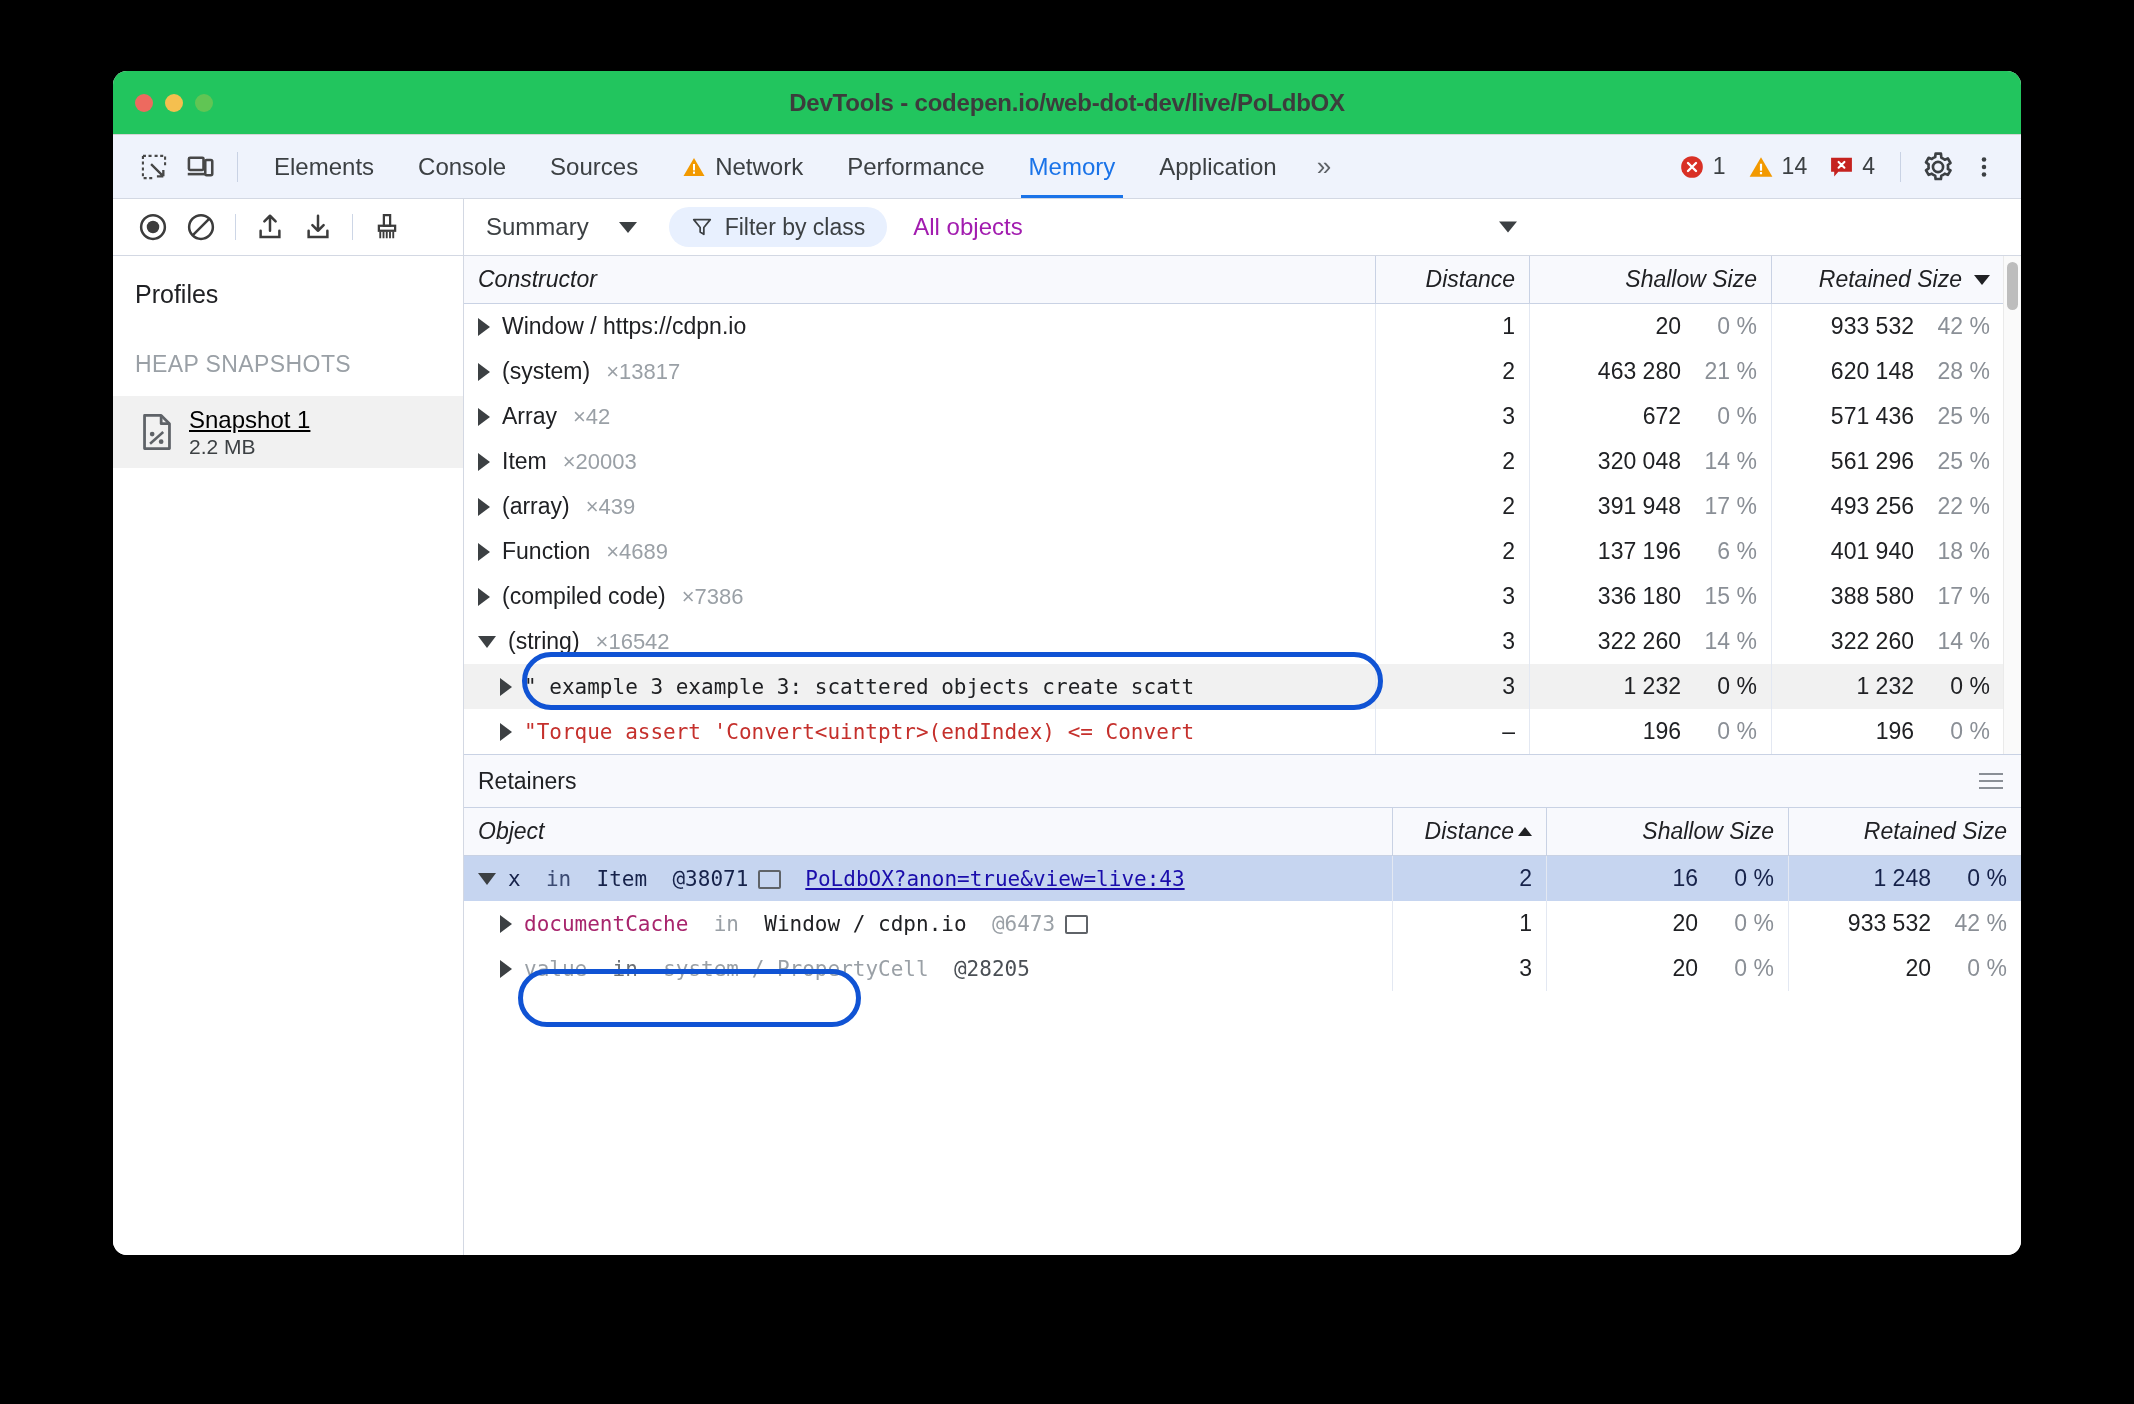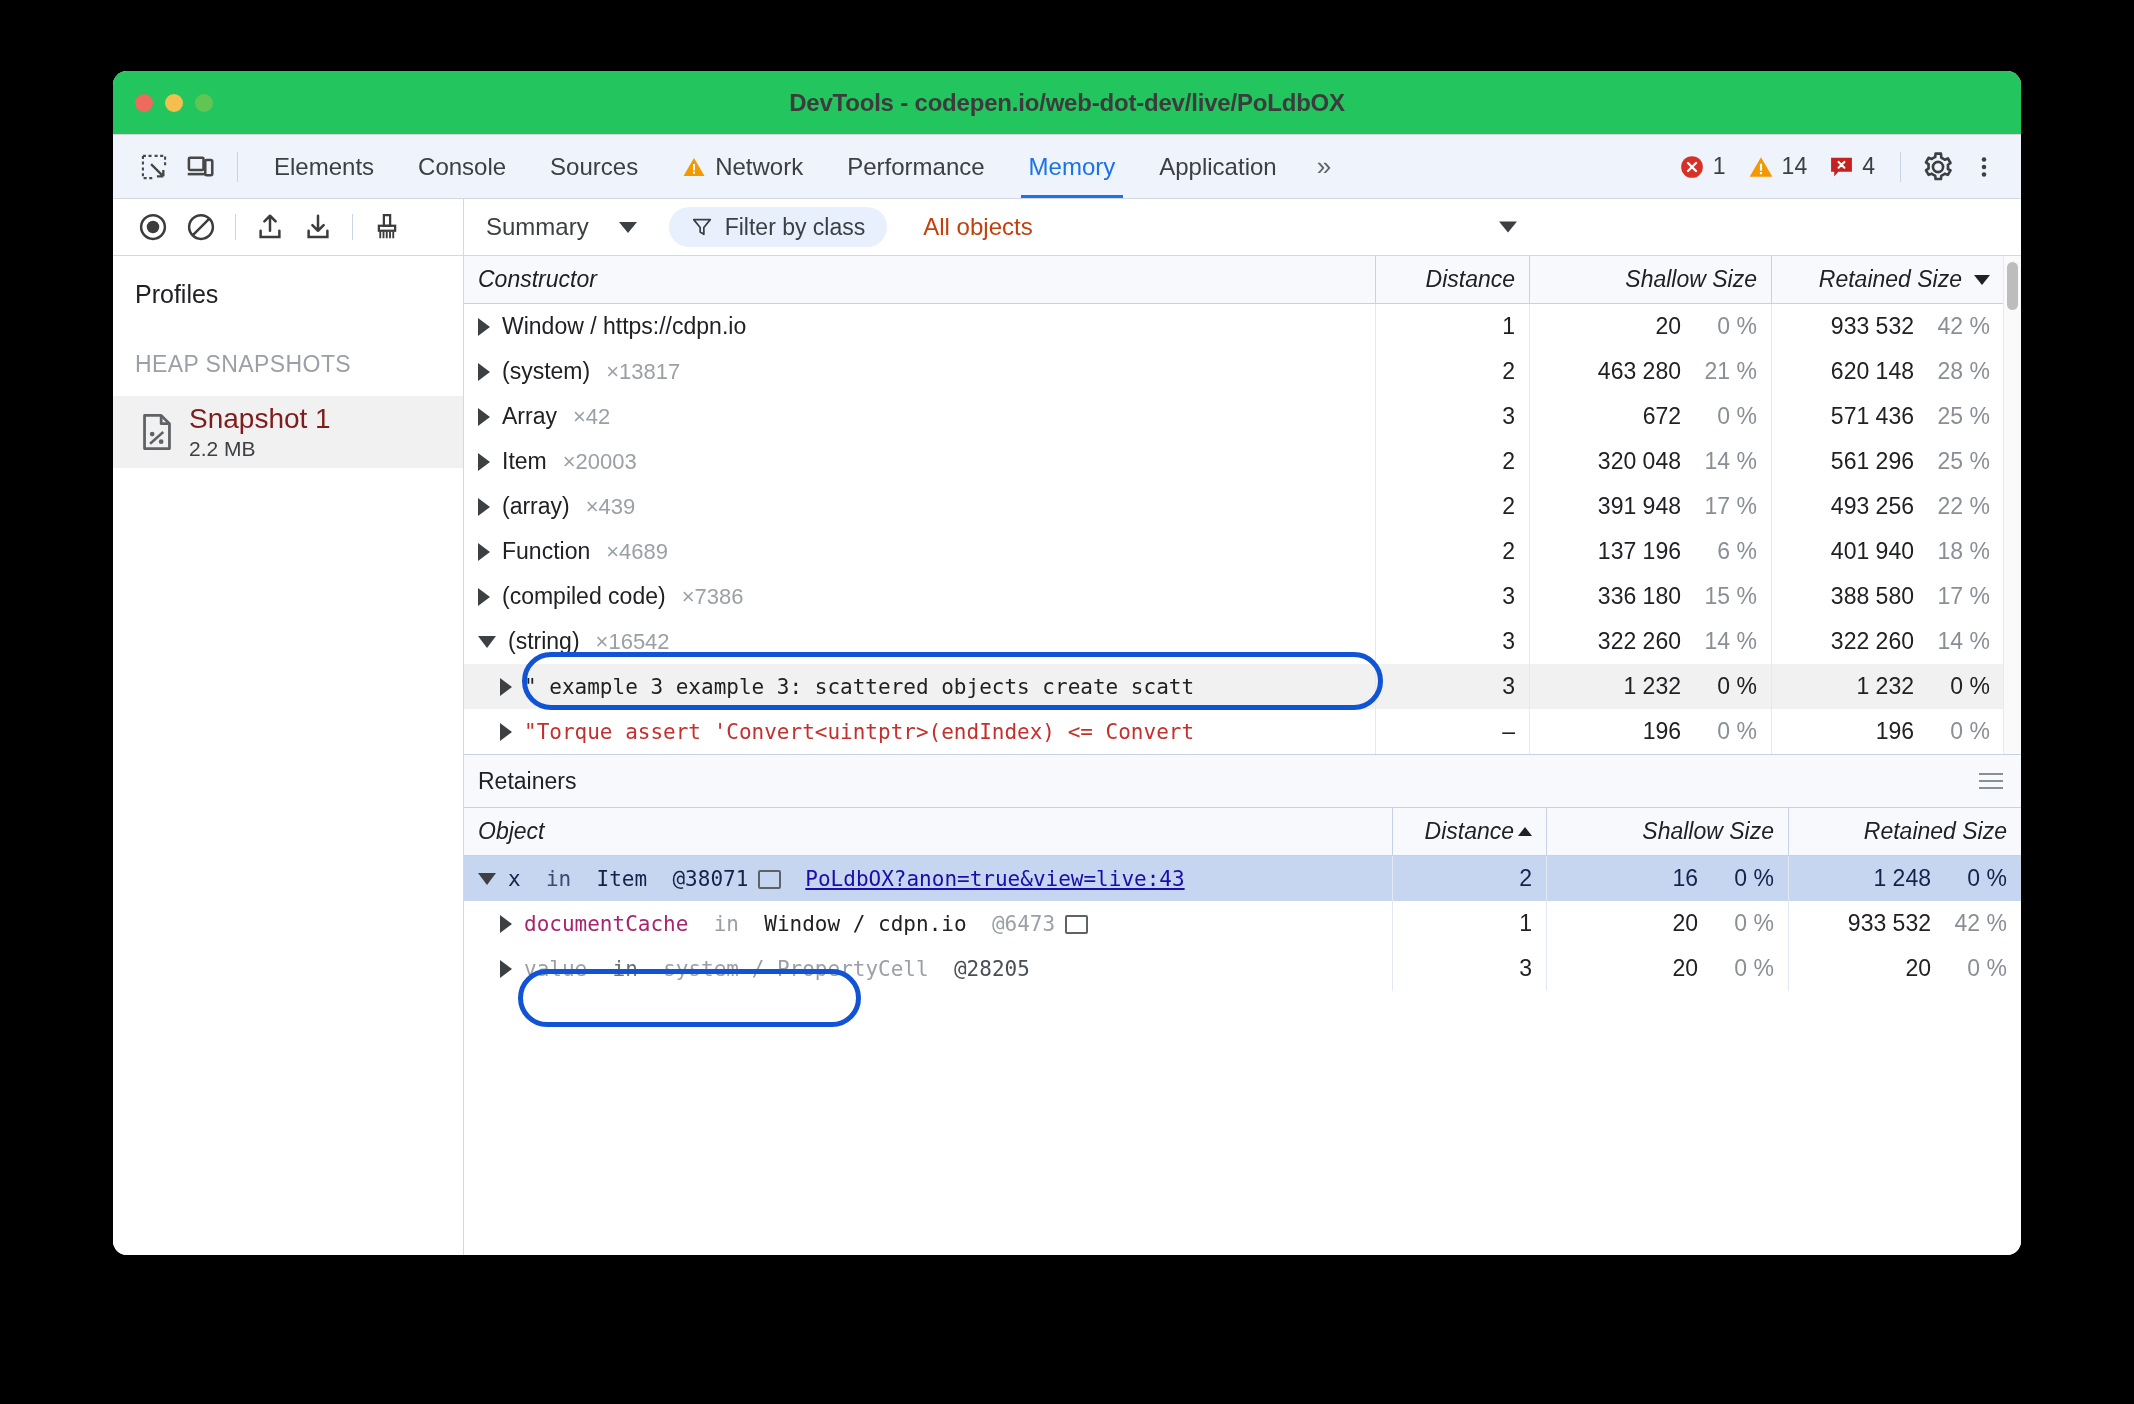--- a/index.html
+++ b/index.html
@@ -167,23 +167,23 @@
     display: flex; align-items: center; gap: 12px;
     background: #e8f0fe;
     border-radius: 22px;
     height: 40px;
     padding: 0 22px;
     margin-left: 24px;
     font-size: 23px;
     color: #3c4043;
   }
   .allobjects {
-    margin-left: 36px;
+    margin-left: 26px;
     font-size: 24px;
-    color: #c2410c;
+    color: #a21caf;
   }
   .allobjects-caret {
     position: absolute;
     left: 1035px;
     top: 50%;
     transform: translateY(-50%);
   }
 
   
   .body-split {
@@ -212,21 +212,21 @@
   .snapshot-item {
     margin-top: 18px;
     height: 72px;
     background: #f1f1f1;
     display: flex;
     align-items: center;
     padding-left: 28px;
     gap: 16px;
   }
   .snapshot-texts { display: flex; flex-direction: column; line-height: 1.22; }
-  .snapshot-name { font-size: 28px; color: #7f1d1d; }
+  .snapshot-name { font-size: 24px; color: #000000; text-decoration: underline; }
   .snapshot-size { font-size: 21px; color: #3c4043; }
 
   .panes {
     flex: 1;
     display: flex;
     flex-direction: column;
     min-width: 0;
   }
 
   

